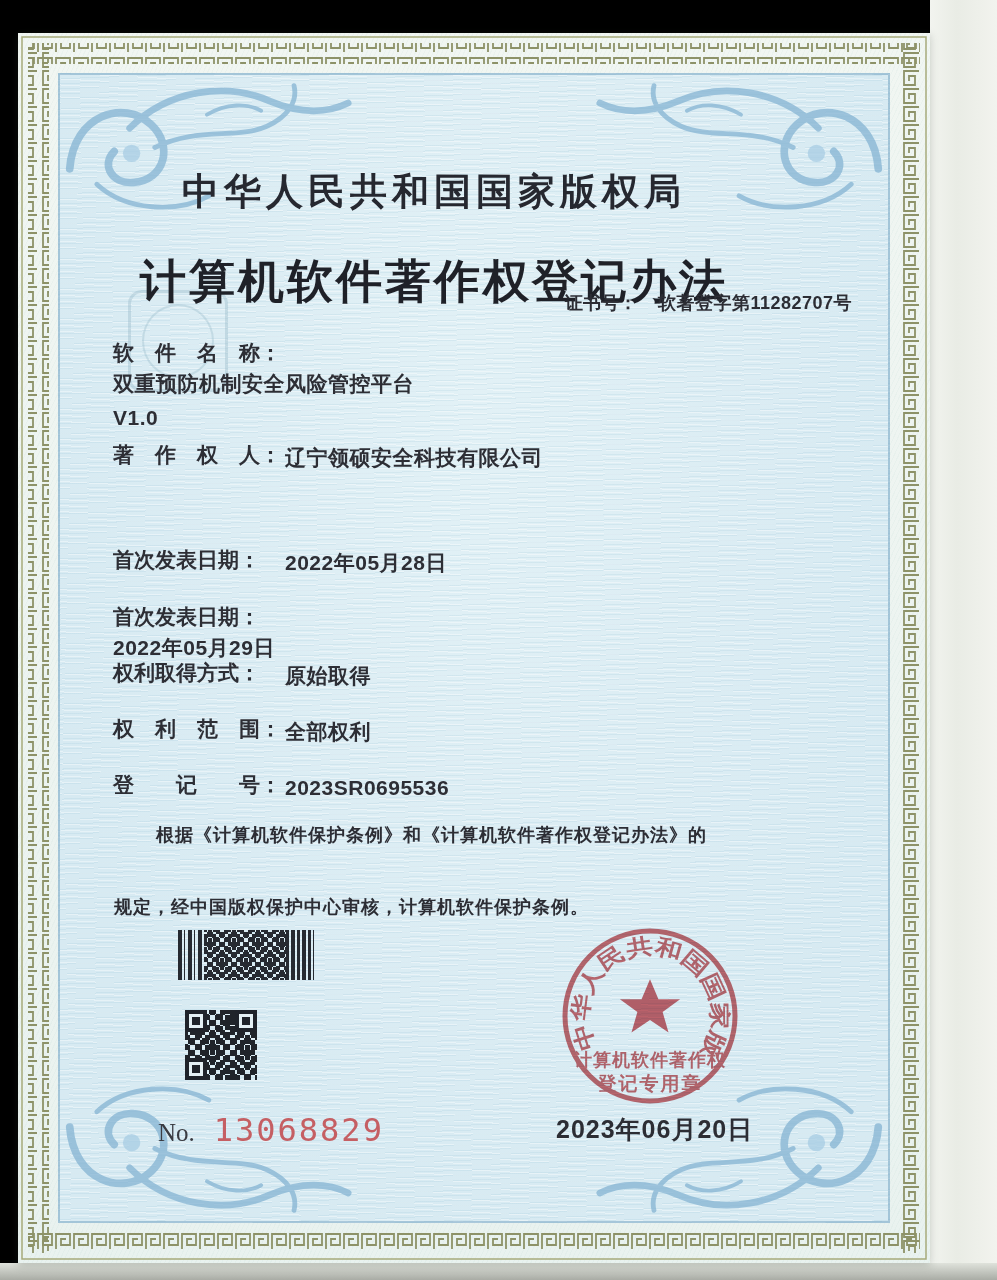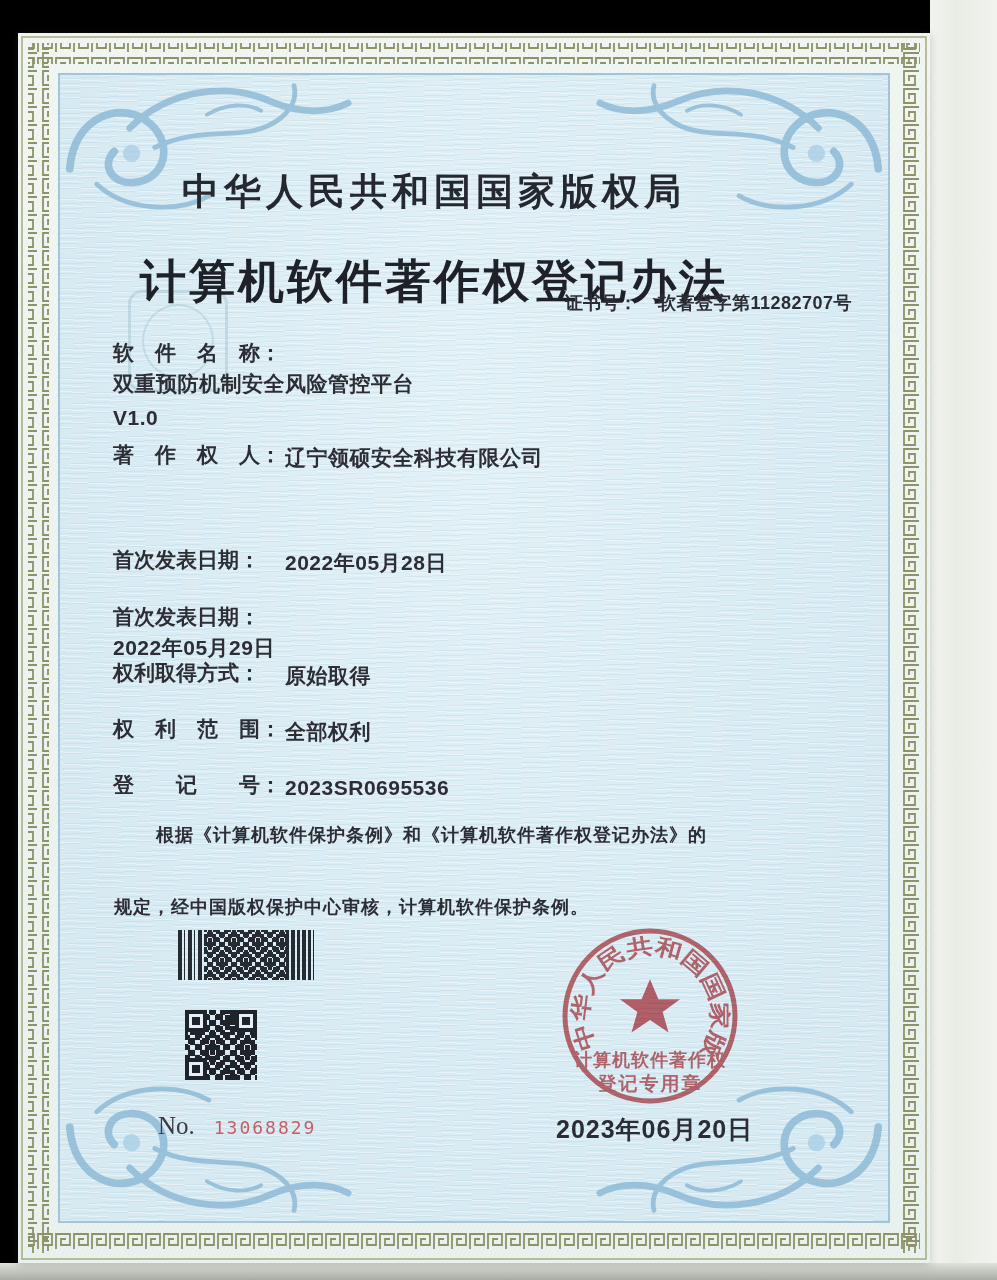--- a/index.html
+++ b/index.html
@@ -69,21 +69,21 @@
     background:
       conic-gradient(#20242a 25%, transparent 0 50%, #20242a 0 75%, transparent 0) 0 0/10px 10px,
       conic-gradient(from 90deg,#20242a 25%, transparent 0 50%, #20242a 0 75%, transparent 0) 3px 4px/14px 12px; }
   .finder { position:absolute; width:22px; height:22px; border:4px solid #1f232a; background:#e4f0f4; }
   .finder i { position:absolute; inset:3px; background:#1f232a; }
   .f-tl { left:0; top:0; } .f-tr { right:0; top:0; } .f-bl { left:0; bottom:0; }
 
   .serial { position:absolute; left:140px; top:1078px; font-size:25px; color:#3a3b41; }
   .serial .pfx { font-family:"Liberation Serif","DejaVu Serif",serif; }
   .serial .num { font-family:"DejaVu Sans Mono","Liberation Mono",monospace;
-    color:#c55f63; font-size:18px; letter-spacing:2px; margin-left:12px; }
+    color:#c55f63; font-size:32px; letter-spacing:2px; margin-left:12px; }
 
   .seal { position:absolute; left:522px; top:873px; width:220px; height:220px;
     opacity:.88; mix-blend-mode:multiply; }
   .issue-date { position:absolute; left:538px; top:1080px; font-size:25px; font-weight:700;
     color:#2c2d34; letter-spacing:1px; }
 </style>
 </head>
 <body>
 
 <div class="scan">

